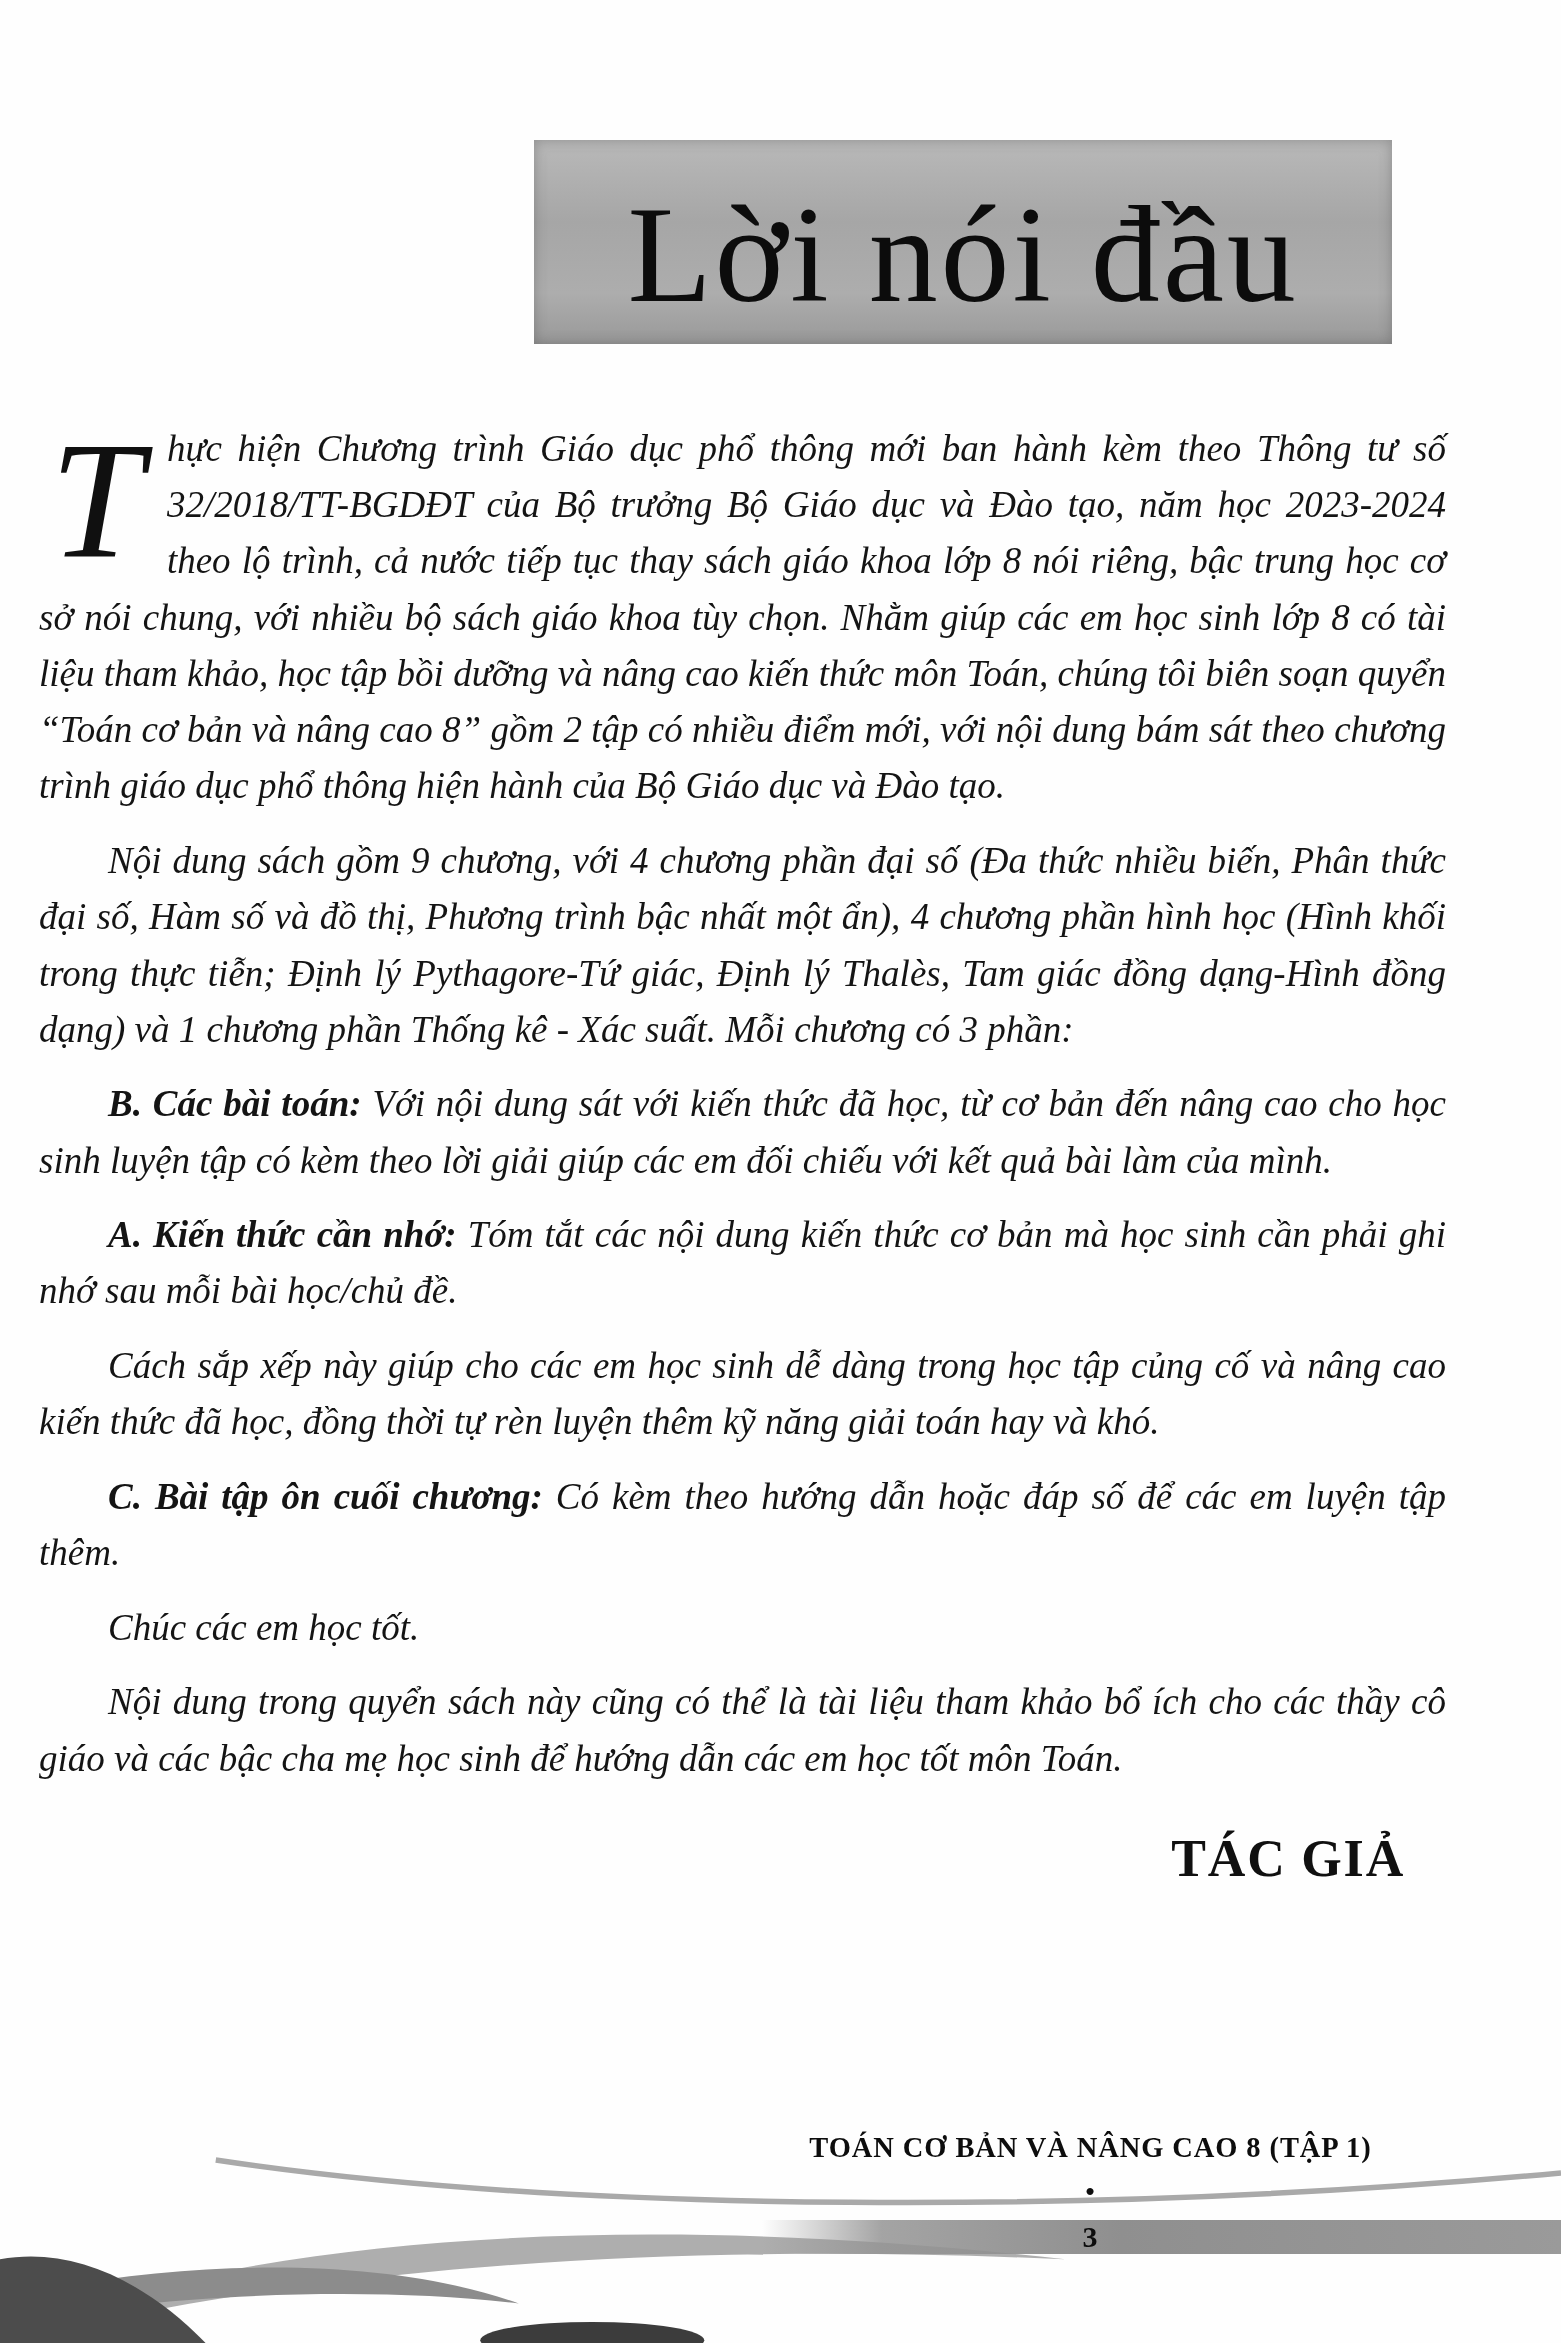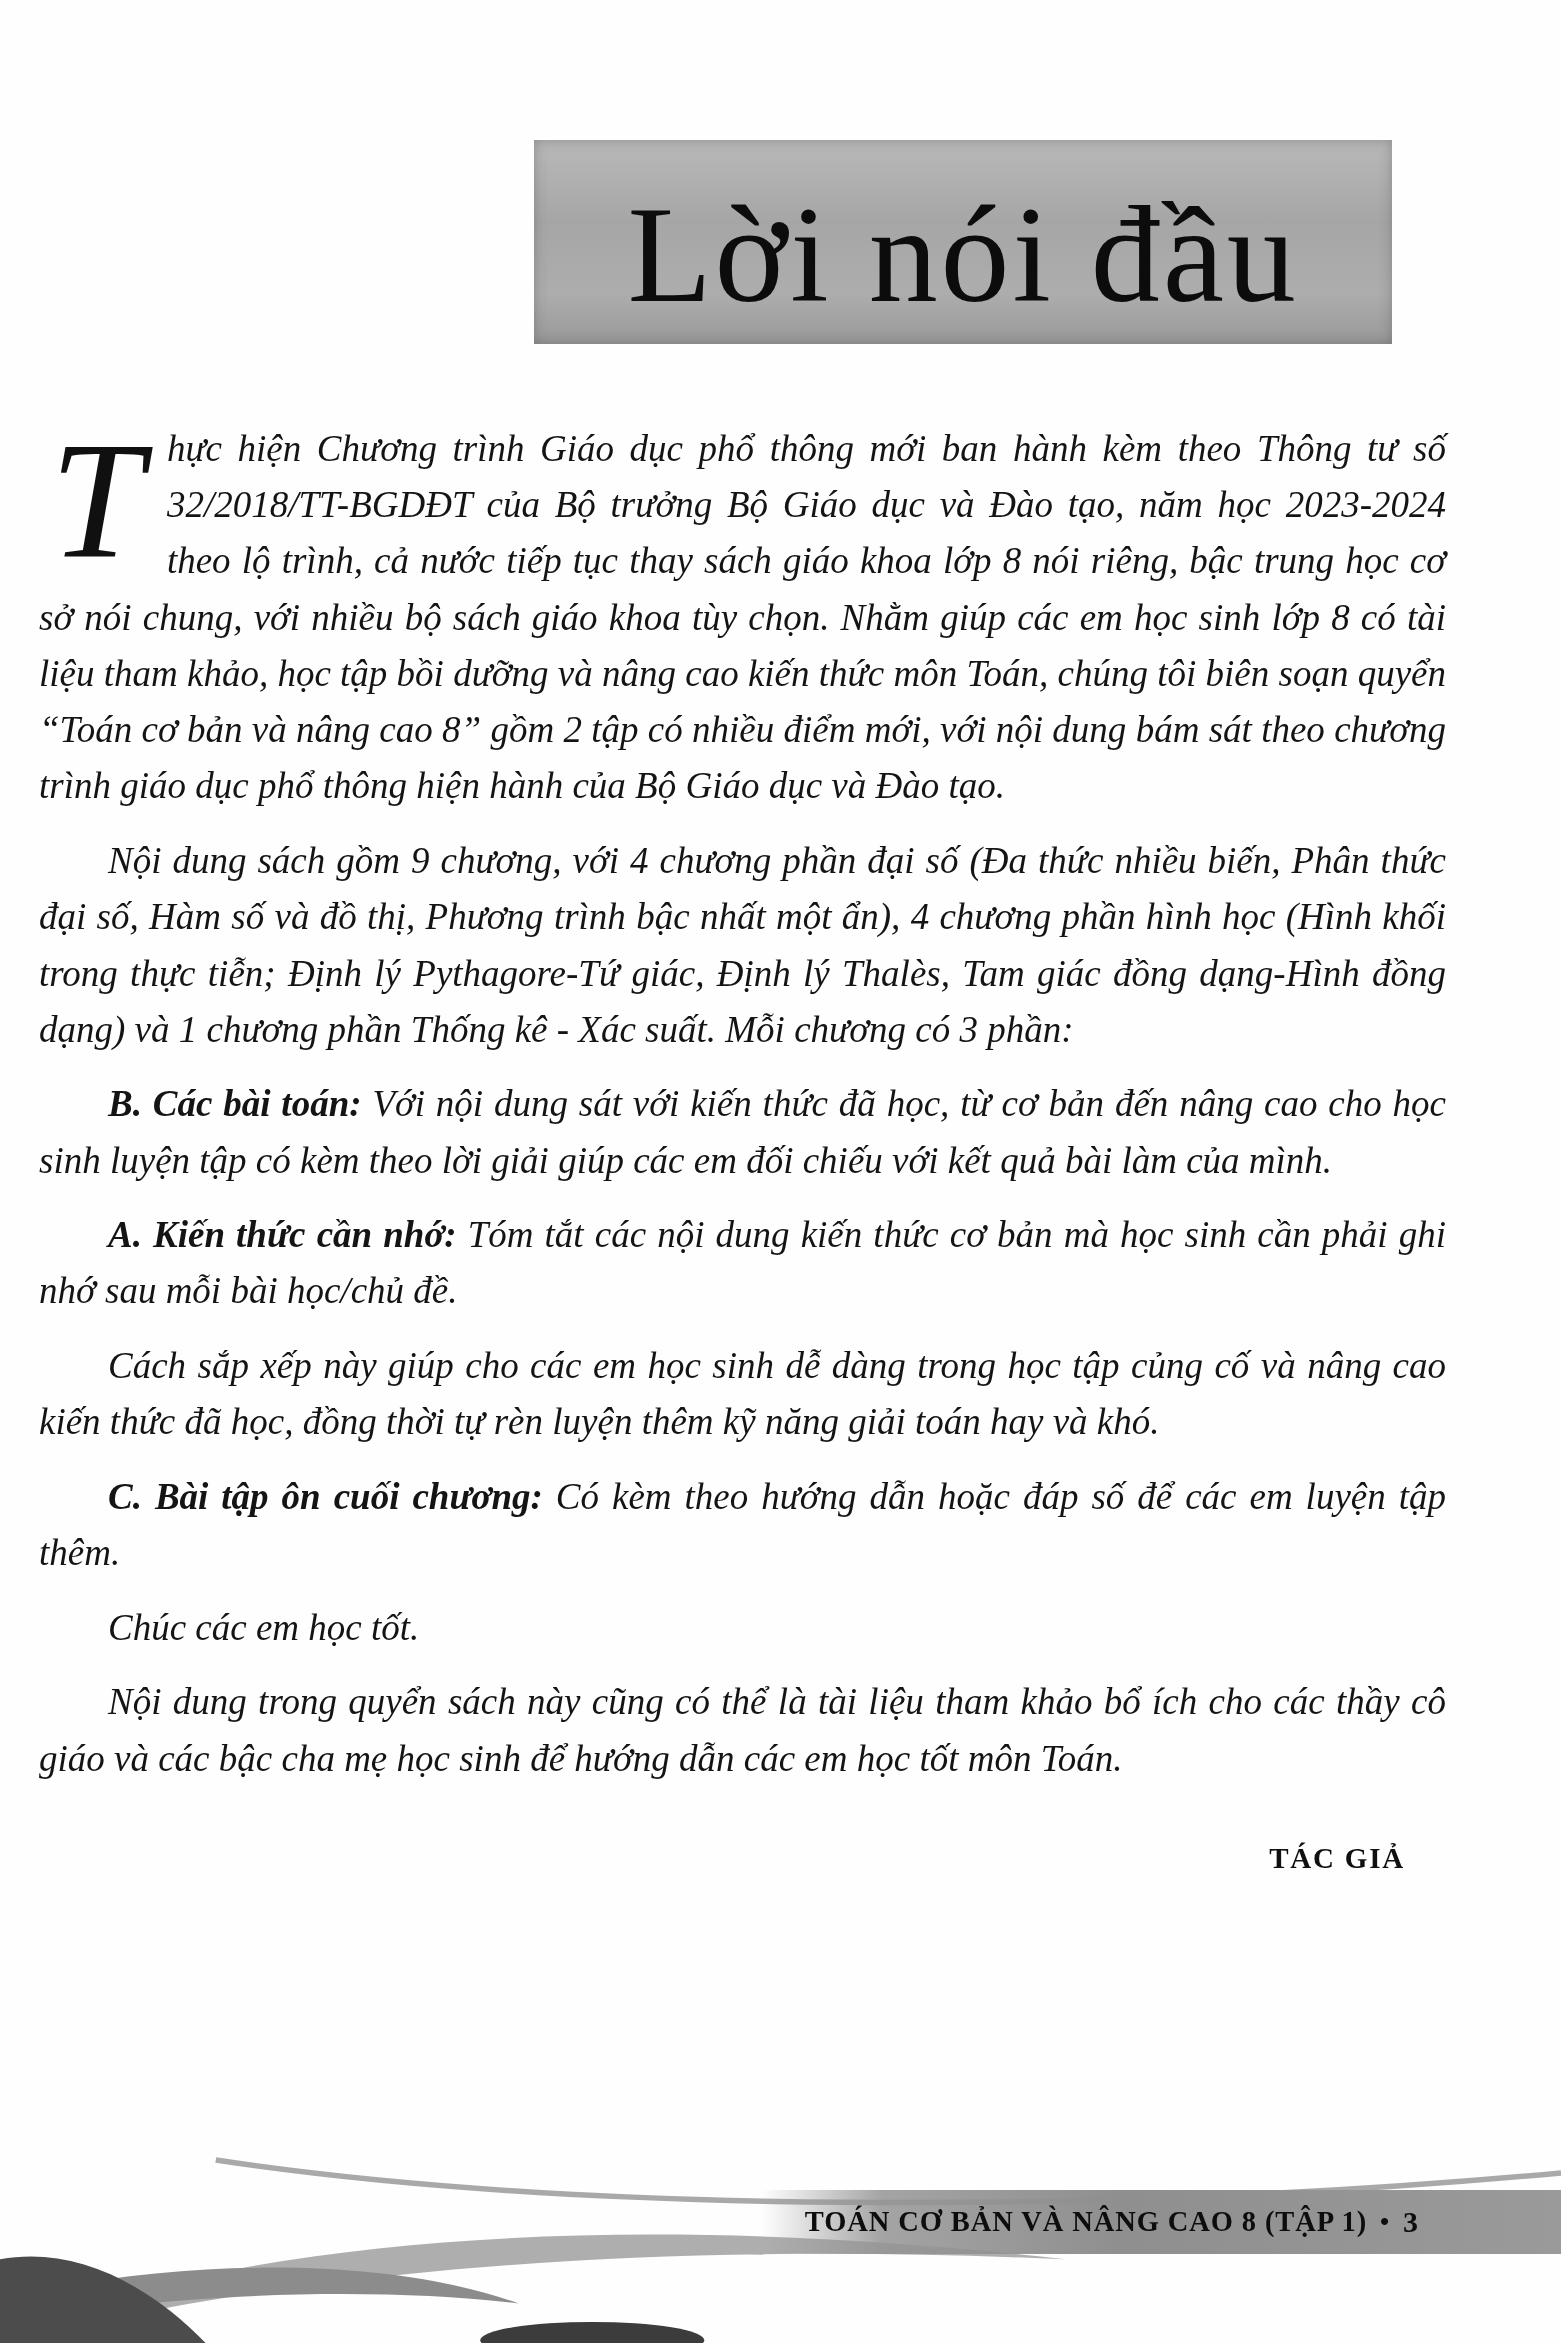--- a/index.html
+++ b/index.html
@@ -55,56 +55,57 @@
     padding: 5.5px 24px 0 11px;
     color: #101010;
     font-style: italic;
   }
   .lead { font-weight: bold; }
 
   .signature {
     text-align: right;
     font-style: normal;
     font-weight: bold;
-    font-size: 29px;
+    font-size: 52px;
     letter-spacing: 1.8px;
     padding-right: 41px;
-    margin-top: 49px;
+    margin-top: 32px;
     color: #101010;
   }
 
   
   .swoosh {
     position: absolute;
     left: 0;
     bottom: 0;
     width: 1561px;
     height: 241px;
     z-index: 2;
   }
 
   
   .footer-bar {
     position: absolute;
     left: 762px;
     right: 0;
     bottom: 90px;
-    height: 64px;
+    height: 34px;
     display: flex;
     align-items: center;
     justify-content: flex-end;
     gap: 13px;
     padding-right: 142px;
     background: linear-gradient(90deg, rgba(150,150,150,0) 0%, rgba(148,148,148,0.85) 15%, #8f8f8f 45%, #9a9a9a 100%);
     font-style: normal;
     font-weight: bold;
     font-size: 28.5px;
     letter-spacing: 0.9px;
     color: #0d0d0d;
     z-index: 3;
+    flex-direction: column;
   }
   .footer-bar .bullet { font-size: 26px; }
   .footer-bar .page-num { font-size: 30px; }
 </style>
 </head>
 <body>
 
 <div class="page">
 
   <div class="title-banner">

